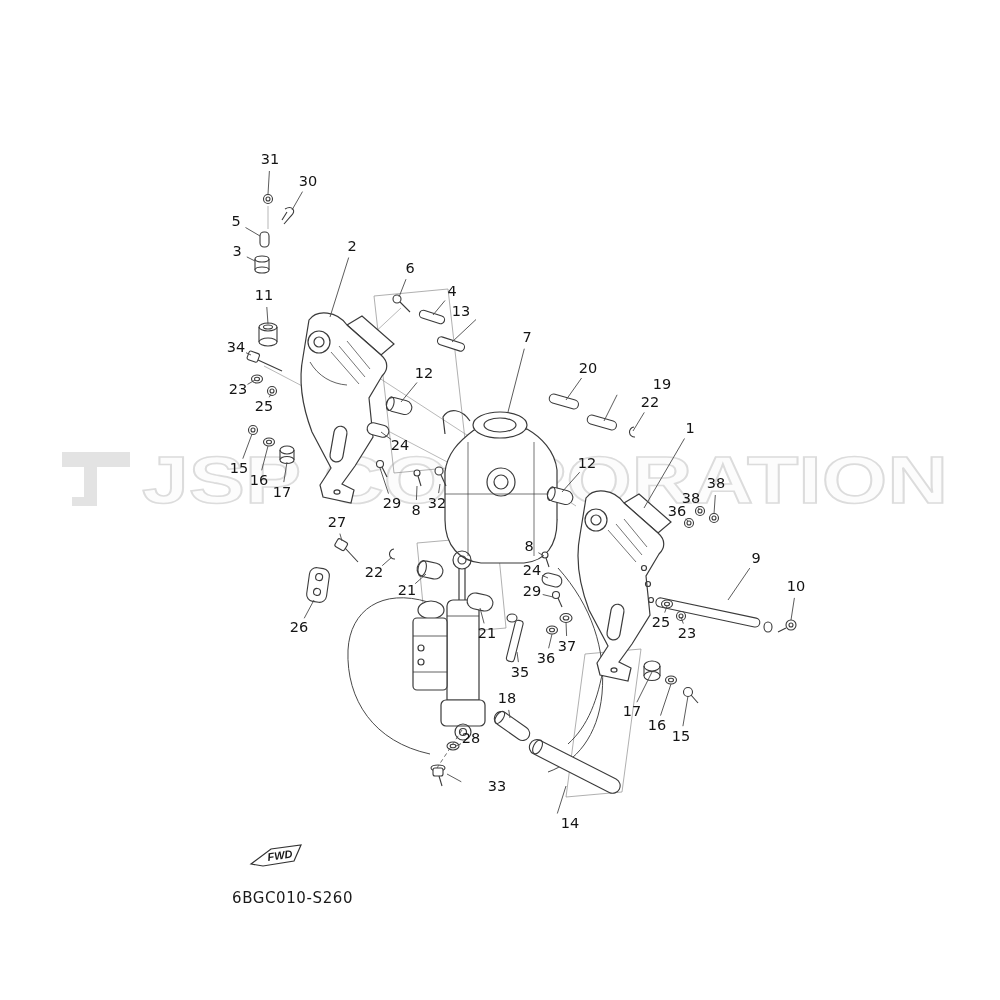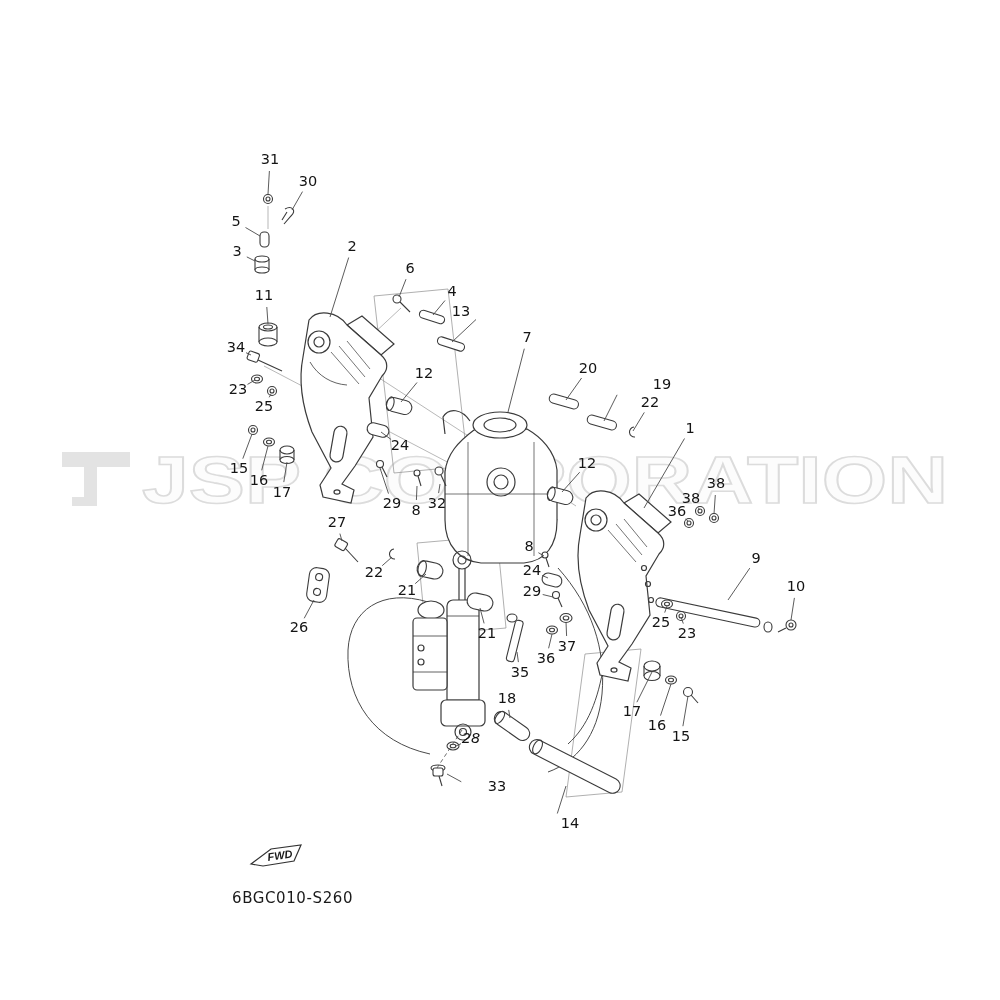--- a/index.html
+++ b/index.html
@@ -403,20 +403,20 @@
       <div class="part-label" style="left: 487px; top: 634px;">21</div>
       <div class="part-label" style="left: 661px; top: 623px;">25</div>
       <div class="part-label" style="left: 687px; top: 634px;">23</div>
       <div class="part-label" style="left: 520px; top: 673px;">35</div>
       <div class="part-label" style="left: 546px; top: 659px;">36</div>
       <div class="part-label" style="left: 567px; top: 647px;">37</div>
       <div class="part-label" style="left: 632px; top: 712px;">17</div>
       <div class="part-label" style="left: 657px; top: 726px;">16</div>
       <div class="part-label" style="left: 681px; top: 737px;">15</div>
       <div class="part-label" style="left: 507px; top: 699px; text-align: right;">18</div>
-      <div class="part-label" style="left: 471px; top: 739px; font-style: italic;">28</div>
+      <div class="part-label" style="left: 471px; top: 739px;">28</div>
       <div class="part-label" style="left: 554px; top: 824px; margin-left: 16px;">14</div>
       <div class="part-label" style="left: 471px; top: 787px; margin-left: 26px;">33</div>
     </div>
 
   <div class="diagram-code">6BGC010-S260</div>
 
 </div>
 
 </body></html>

